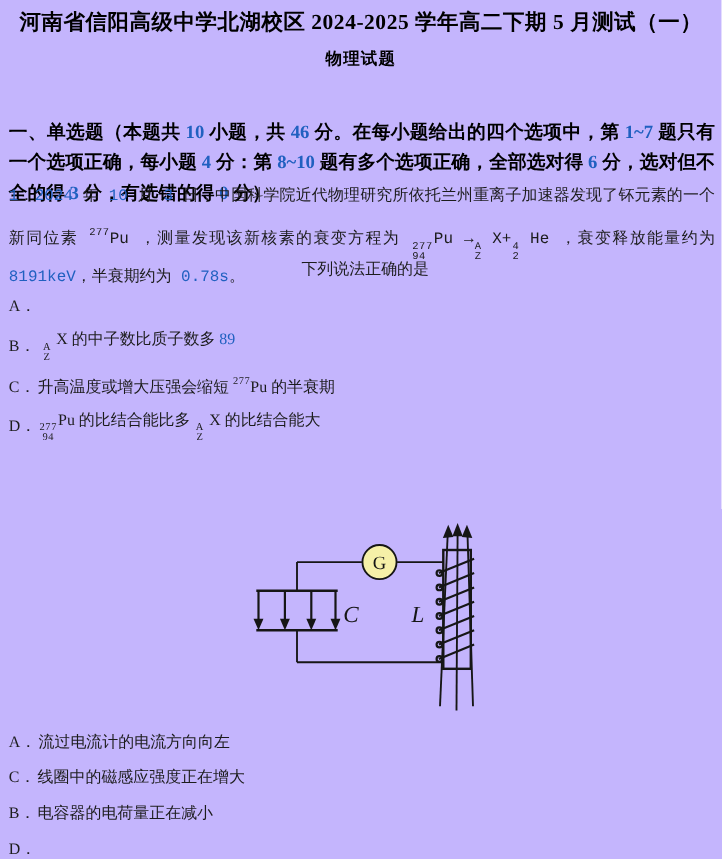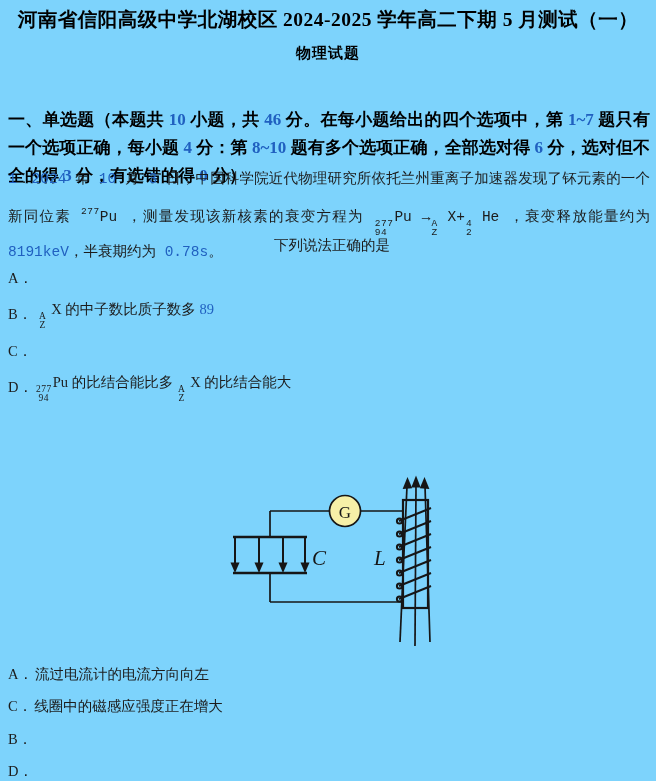--- a/index.html
+++ b/index.html
@@ -1,19 +1,19 @@
 <!DOCTYPE html>
 <html><head>
 <meta charset="utf-8">
 <style>
   html,body{margin:0;padding:0;background:#ffffff;}
   .page{
     position:relative;
     width:656px;height:781px;
-    background:#7dd3fc;
+    background:#c4b5fd;
     font-family:"Liberation Serif","DejaVu Serif",serif;
     color:#1c1c1c;
     overflow:hidden;
   }
   .abs{position:absolute;left:0;right:0;text-align:center;}
   .title{
     top:6px;text-align:center;
     font-size:19.5px;font-weight:bold;color:#000;
     letter-spacing:0.5px;
   }
@@ -81,20 +81,21 @@
     </div>
     <div class="option">
       <span class="option-label">B．</span>
       <span><span class="nuc">
             <span class="nuc-sup">A</span>
             <span class="nuc-sub">Z</span>
           </span><span>X 的中子数比质子数多 </span><span class="seg-num">89</span></span>
     </div>
     <div class="option">
       <span class="option-label">C．</span>
+      <span><span>升高温度或增大压强会缩短 </span><span class="seg-sup">277</span><span>Pu 的半衰期</span></span>
     </div>
     <div class="option">
       <span class="option-label">D．</span>
       <span><span class="nuc">
             <span class="nuc-sup">277</span>
             <span class="nuc-sub">94</span>
           </span><span>Pu 的比结合能比多</span><span class="nuc">
             <span class="nuc-sup">A</span>
             <span class="nuc-sub">Z</span>
           </span><span>X 的比结合能大</span></span>
@@ -174,19 +175,20 @@
     <div class="option">
       <span class="option-label">A．</span>
       <span><span>流过电流计的电流方向向左</span></span>
     </div>
     <div class="option">
       <span class="option-label">C．</span>
       <span><span>线圈中的磁感应强度正在增大</span></span>
     </div>
     <div class="option">
       <span class="option-label">B．</span>
+      <span><span>电容器的电荷量正在减小</span></span>
     </div>
     <div class="option">
       <span class="option-label">D．</span>
     </div>
   </div>
 
 </div>
 
 </body></html>

